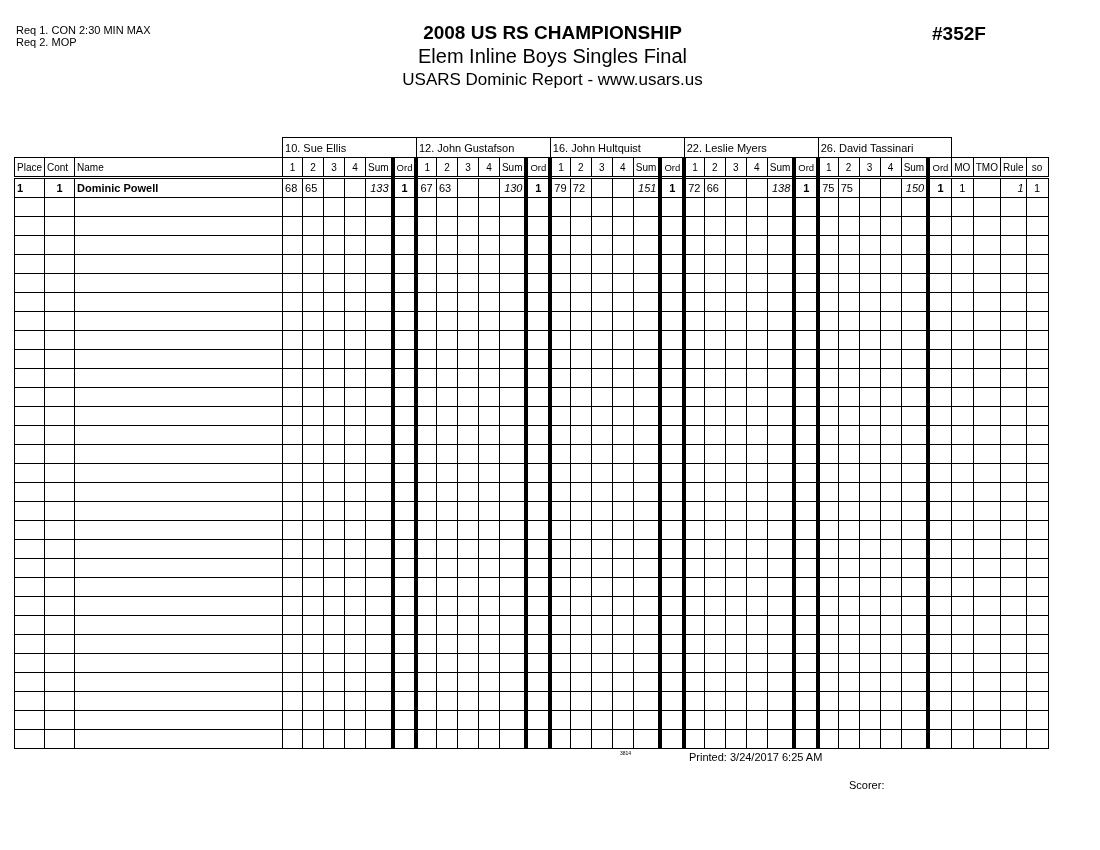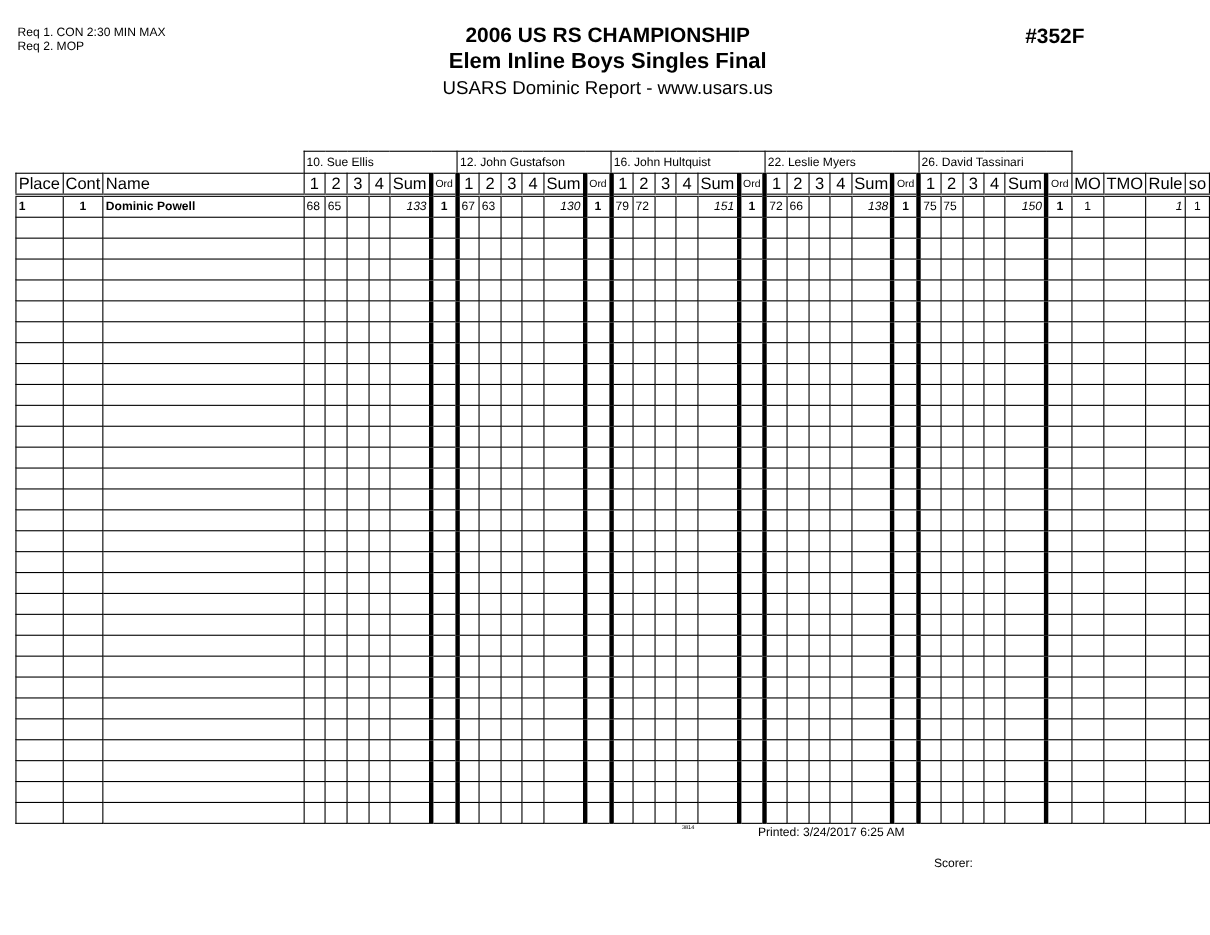--- a/index.html
+++ b/index.html
@@ -1,29 +1,29 @@
 <!DOCTYPE html>
 <html><head>
 <meta charset="utf-8">
 <style>
   html, body { margin: 0; padding: 0; background: #ffffff; }
   body { width: 1100px; height: 850px; position: relative; font-family: "Liberation Sans", sans-serif; color: #000; overflow: hidden; }
   .req { position: absolute; left: 16px; top: 24px; font-size: 11px; line-height: 12px; }
   .title-block { position: absolute; left: 250px; width: 605px; top: 22px; text-align: center; }
   .t1 { font-size: 19px; font-weight: bold; line-height: 22px; }
   .t2 { font-size: 15px; line-height: 18px; }
-  .t3 { font-size: 20px; font-weight: bold; line-height: 25px; }
+  .t3 { font-size: 20px; font-weight: normal; line-height: 25px; }
   .t4 { font-size: 17px; line-height: 22px; }
   .event-no { position: absolute; left: 932px; top: 23px; font-size: 19px; font-weight: bold; }
 
   table.grid { position: absolute; left: 14px; top: 137px; border-collapse: collapse; table-layout: fixed; font-size: 10px; }
   table.grid td { border: 1px solid #000; padding: 0 2px; height: 18px; white-space: nowrap; overflow: hidden; }
   table.grid tr.judges td { height: 19px; font-size: 11px; border-bottom: 1px solid #000; }
   table.grid tr.judges td.blank { border: none; }
-  table.grid tr.colhead td { height: 18px; font-size: 15px; border-bottom: 3px double #000; }
+  table.grid tr.colhead td { height: 18px; font-size: 10px; border-bottom: 3px double #000; }
   table.grid tr.colhead td.c, table.grid td.c { text-align: center; }
   table.grid td.r { text-align: right; font-style: italic; }
   table.grid td.ord { border-left: 4px solid #000; text-align: center; font-weight: bold; font-size: 12px; }
   table.grid tr.colhead td.ord { font-weight: normal; font-size: 9.5px; }
   table.grid td.thickL { border-left: 4px solid #000; }
   table.grid tr.data td { font-size: 11px; }
   table.grid tr.data td.bold { font-weight: bold; }
   table.grid tr.data td.name { font-weight: bold; margin-left: 6px; }
   .footer-mark { position: absolute; left: 620px; top: 750px; font-size: 5px; }
   .footer-printed { position: absolute; left: 641px; top: 751px; font-size: 11px; padding-left: 48px; }
@@ -31,21 +31,21 @@
 </style>
 </head>
 <body>
 
 <div class="req">
   <div>Req  1.  CON  2:30 MIN MAX</div>
   <div>Req  2.  MOP</div>
 </div>
 
 <div class="title-block">
-  <div class="t1">2006 US RS CHAMPIONSHIP</div>
+  <div class="t1">2008 US RS CHAMPIONSHIP</div>
   <div class="t3">Elem Inline Boys Singles Final</div>
   <div class="t4">USARS Dominic Report - www.usars.us</div>
 </div>
 <div class="event-no">#352F</div>
 
 <table class="grid" id="grid">
   <colgroup id="cols">
       <col style="width: 29px;">
       <col style="width: 30px;">
       <col style="width: 208px;">

